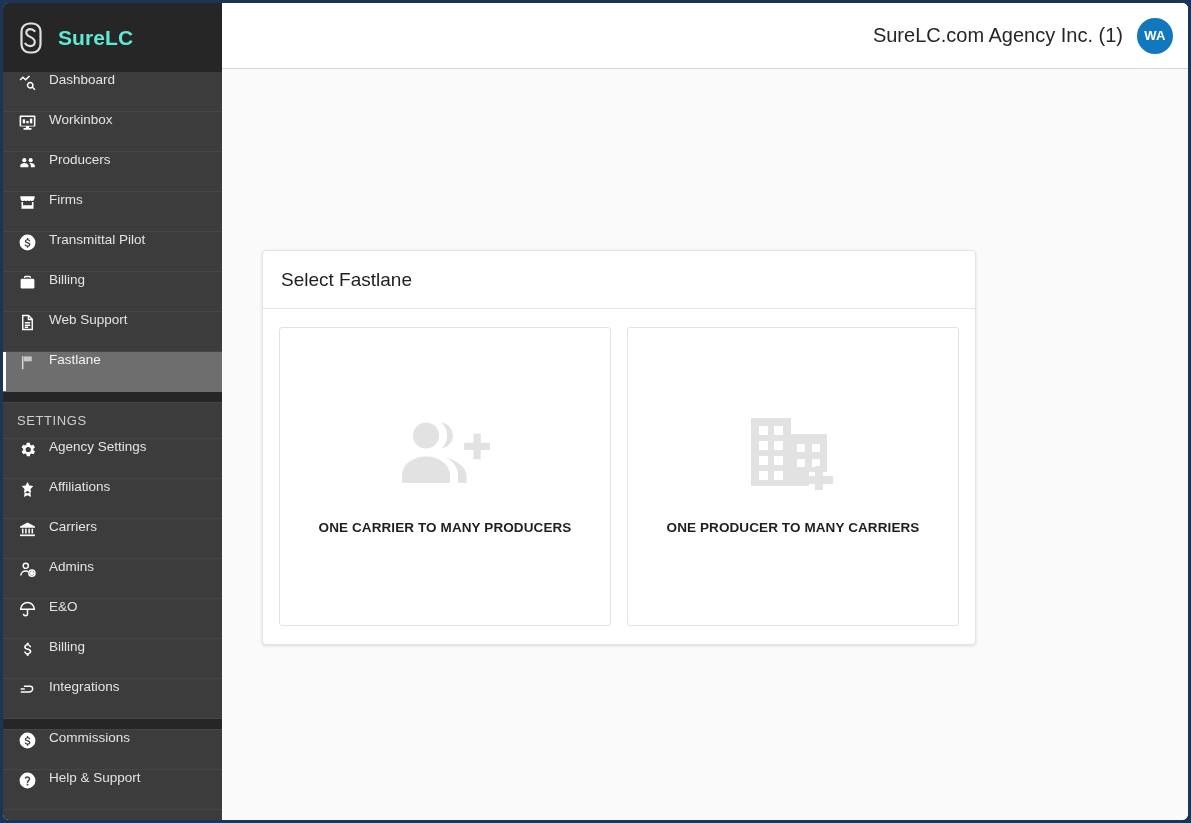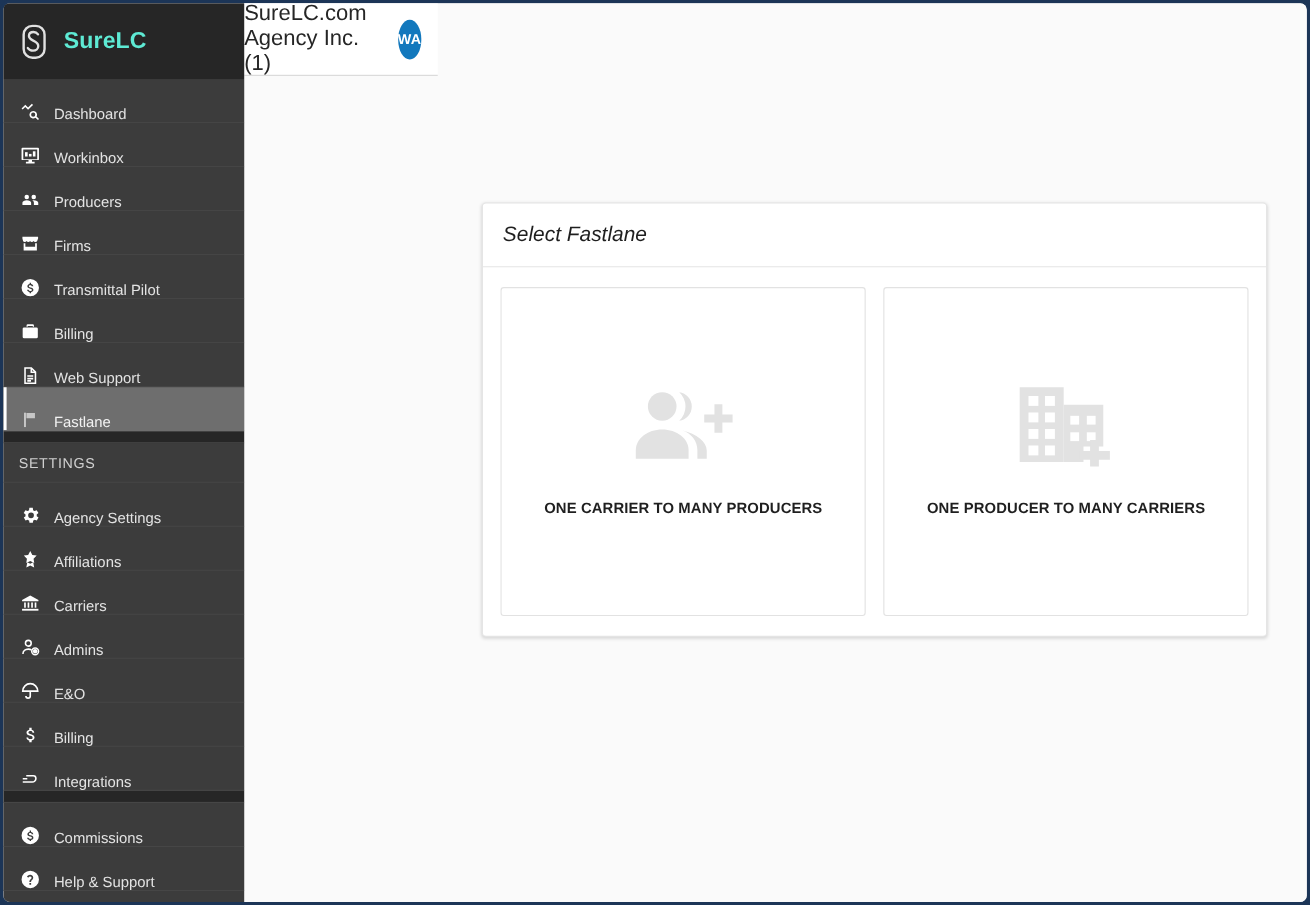--- a/index.html
+++ b/index.html
@@ -52,21 +52,21 @@
     font-size: 21px;
     font-weight: bold;
     letter-spacing: .1px;
   }
 
   .nav-list { display: flex; flex-direction: column; }
 
   .nav-item {
     height: 40px;
     display: flex;
-    align-items: flex-end;
+    align-items: flex-start;
     padding-left: 14px;
     gap: 12px;
     color: #e3e3e3;
     font-size: 13.5px;
     border-bottom: 1px solid #464646;
     background: #3c3c3c;
     cursor: pointer;
     position: relative;
   }
   .nav-item .nav-icon {
@@ -102,21 +102,21 @@
     letter-spacing: .6px;
     background: #3c3c3c;
     border-bottom: 1px solid #464646;
   }
 
   
   #main {
     flex: 1 1 auto;
     height: 100%;
     display: flex;
-    flex-direction: row;
+    flex-direction: column;
     background: #fafafa;
     min-width: 0;
   }
 
   #topbar {
     height: 66px;
     flex: 0 0 66px;
     background: #ffffff;
     border-bottom: 1px solid #d8d8d8;
     display: flex;
@@ -164,21 +164,20 @@
   #panel-header {
     height: 58px;
     display: flex;
     align-items: center;
     padding: 0 18px;
     border-bottom: 1px solid #e6e6e6;
   }
   #panel-header .panel-title {
     font-size: 19px;
     color: #1f1f1f;
-    font-style: italic;
   }
   #panel-body {
     display: flex;
     gap: 16px;
     padding: 18px 16px;
   }
 
   .option-card {
     flex: 1 1 0;
     height: 299px;

